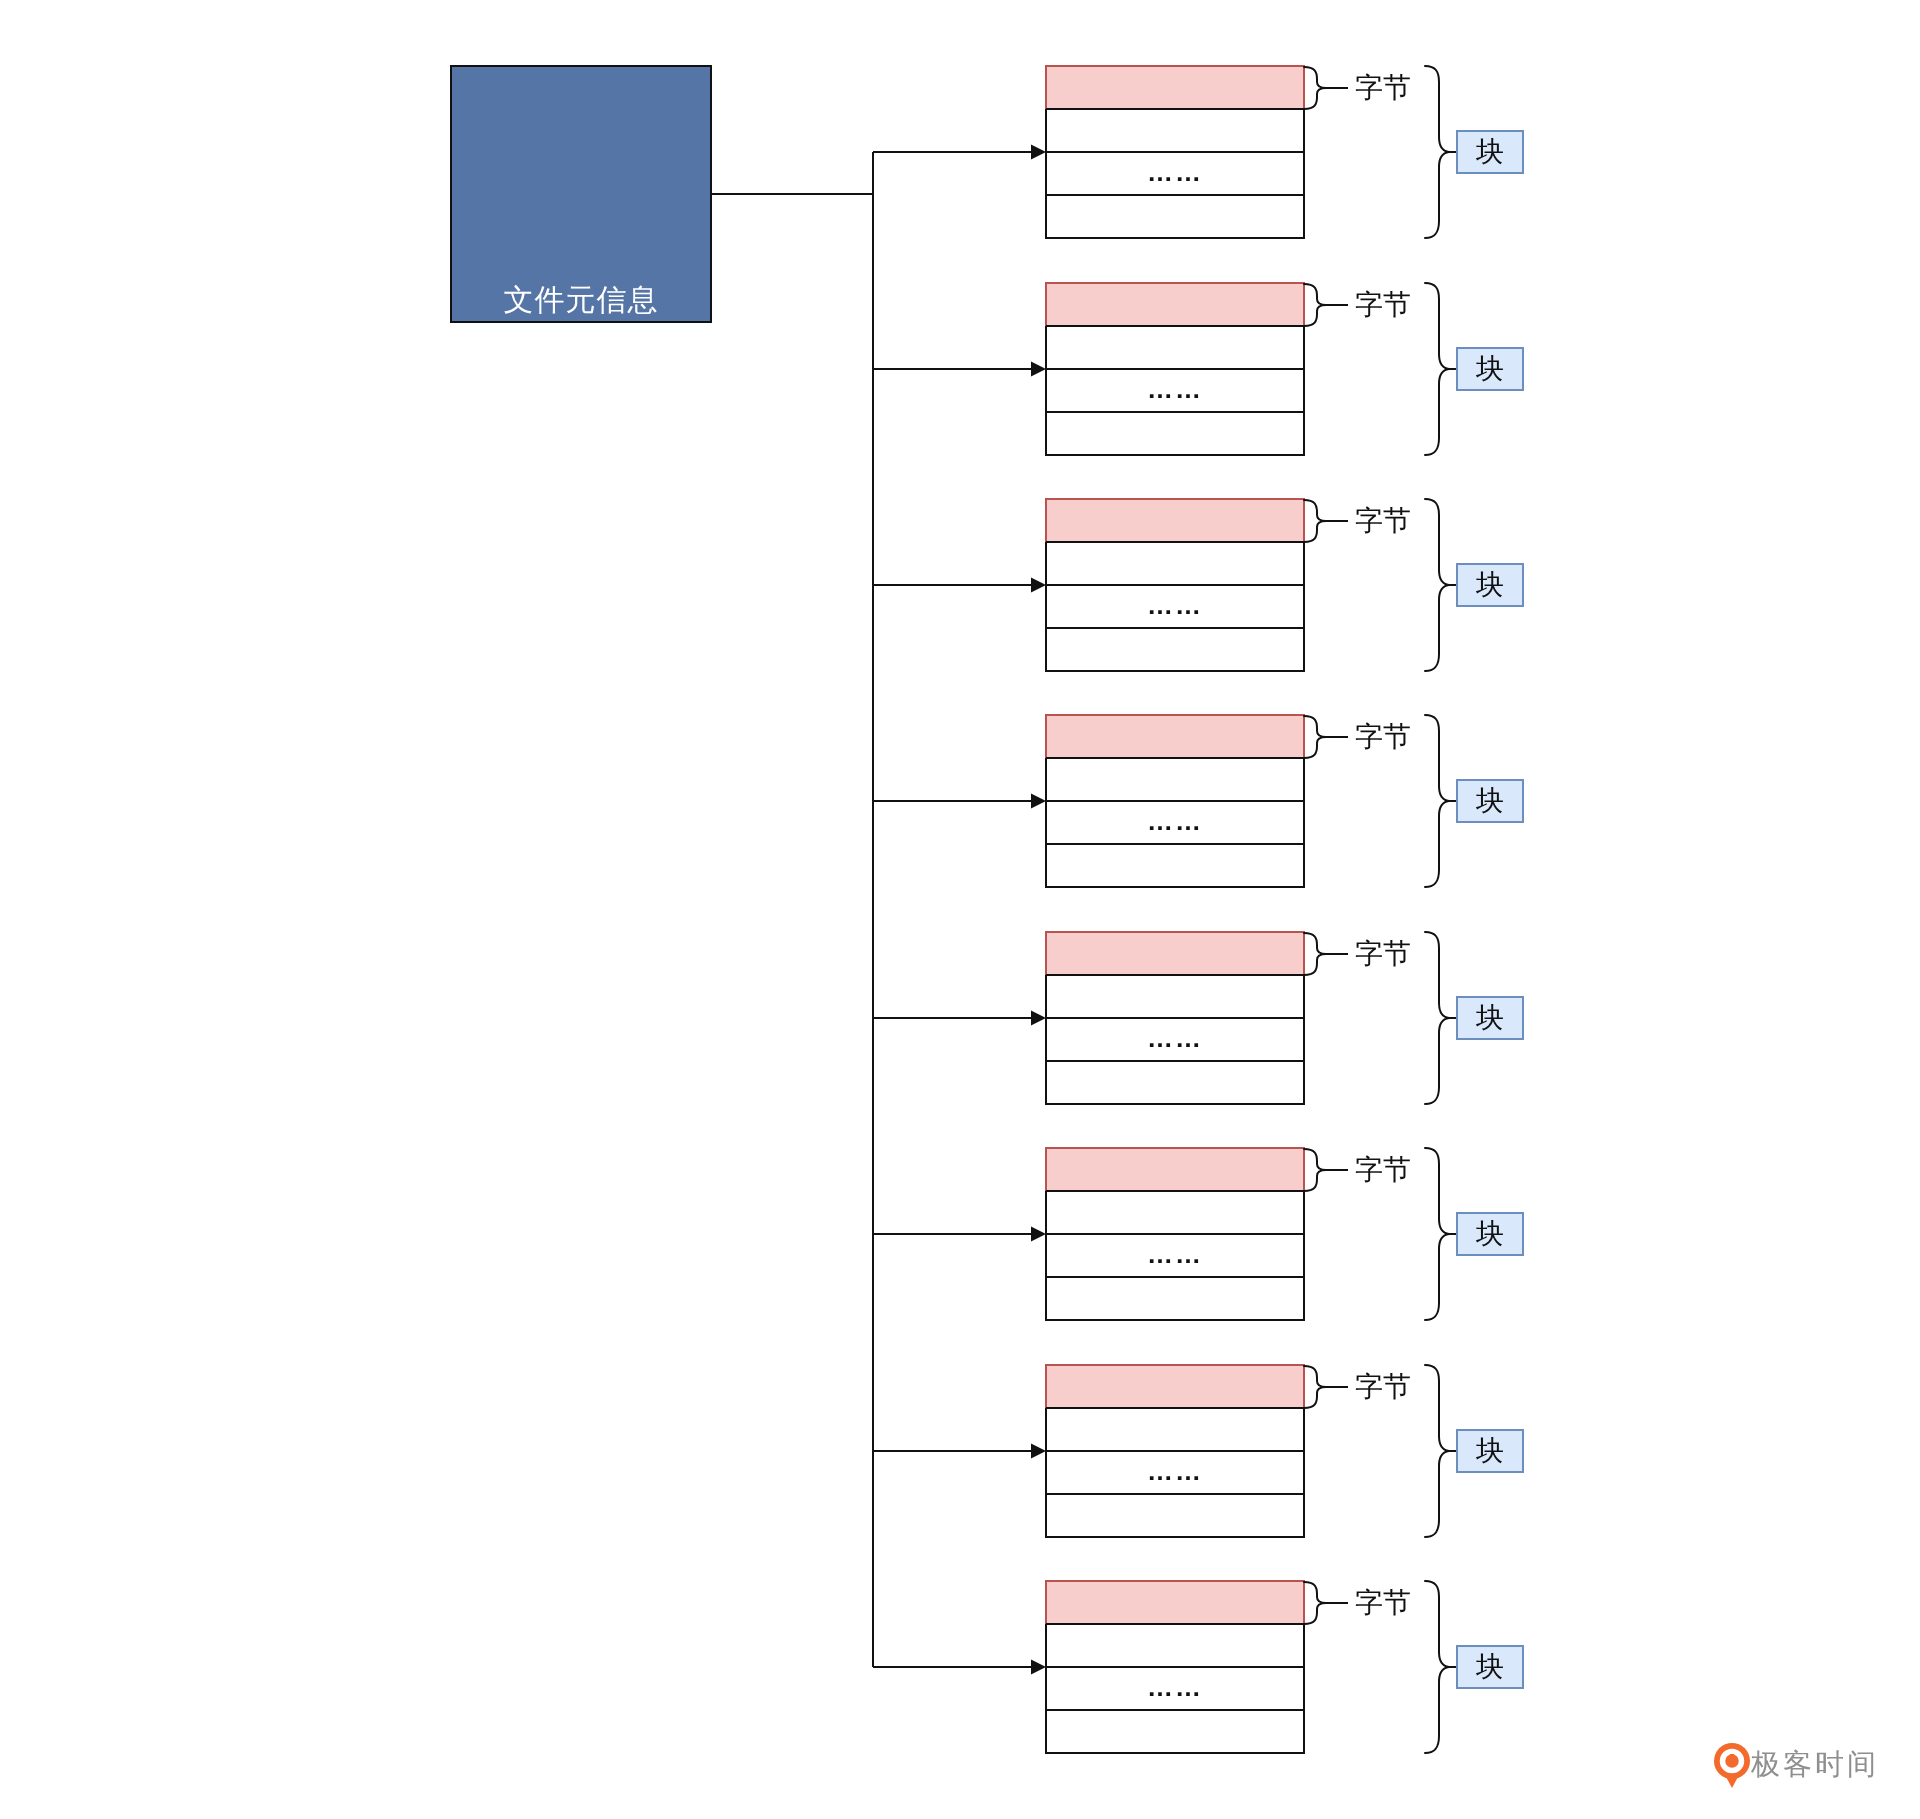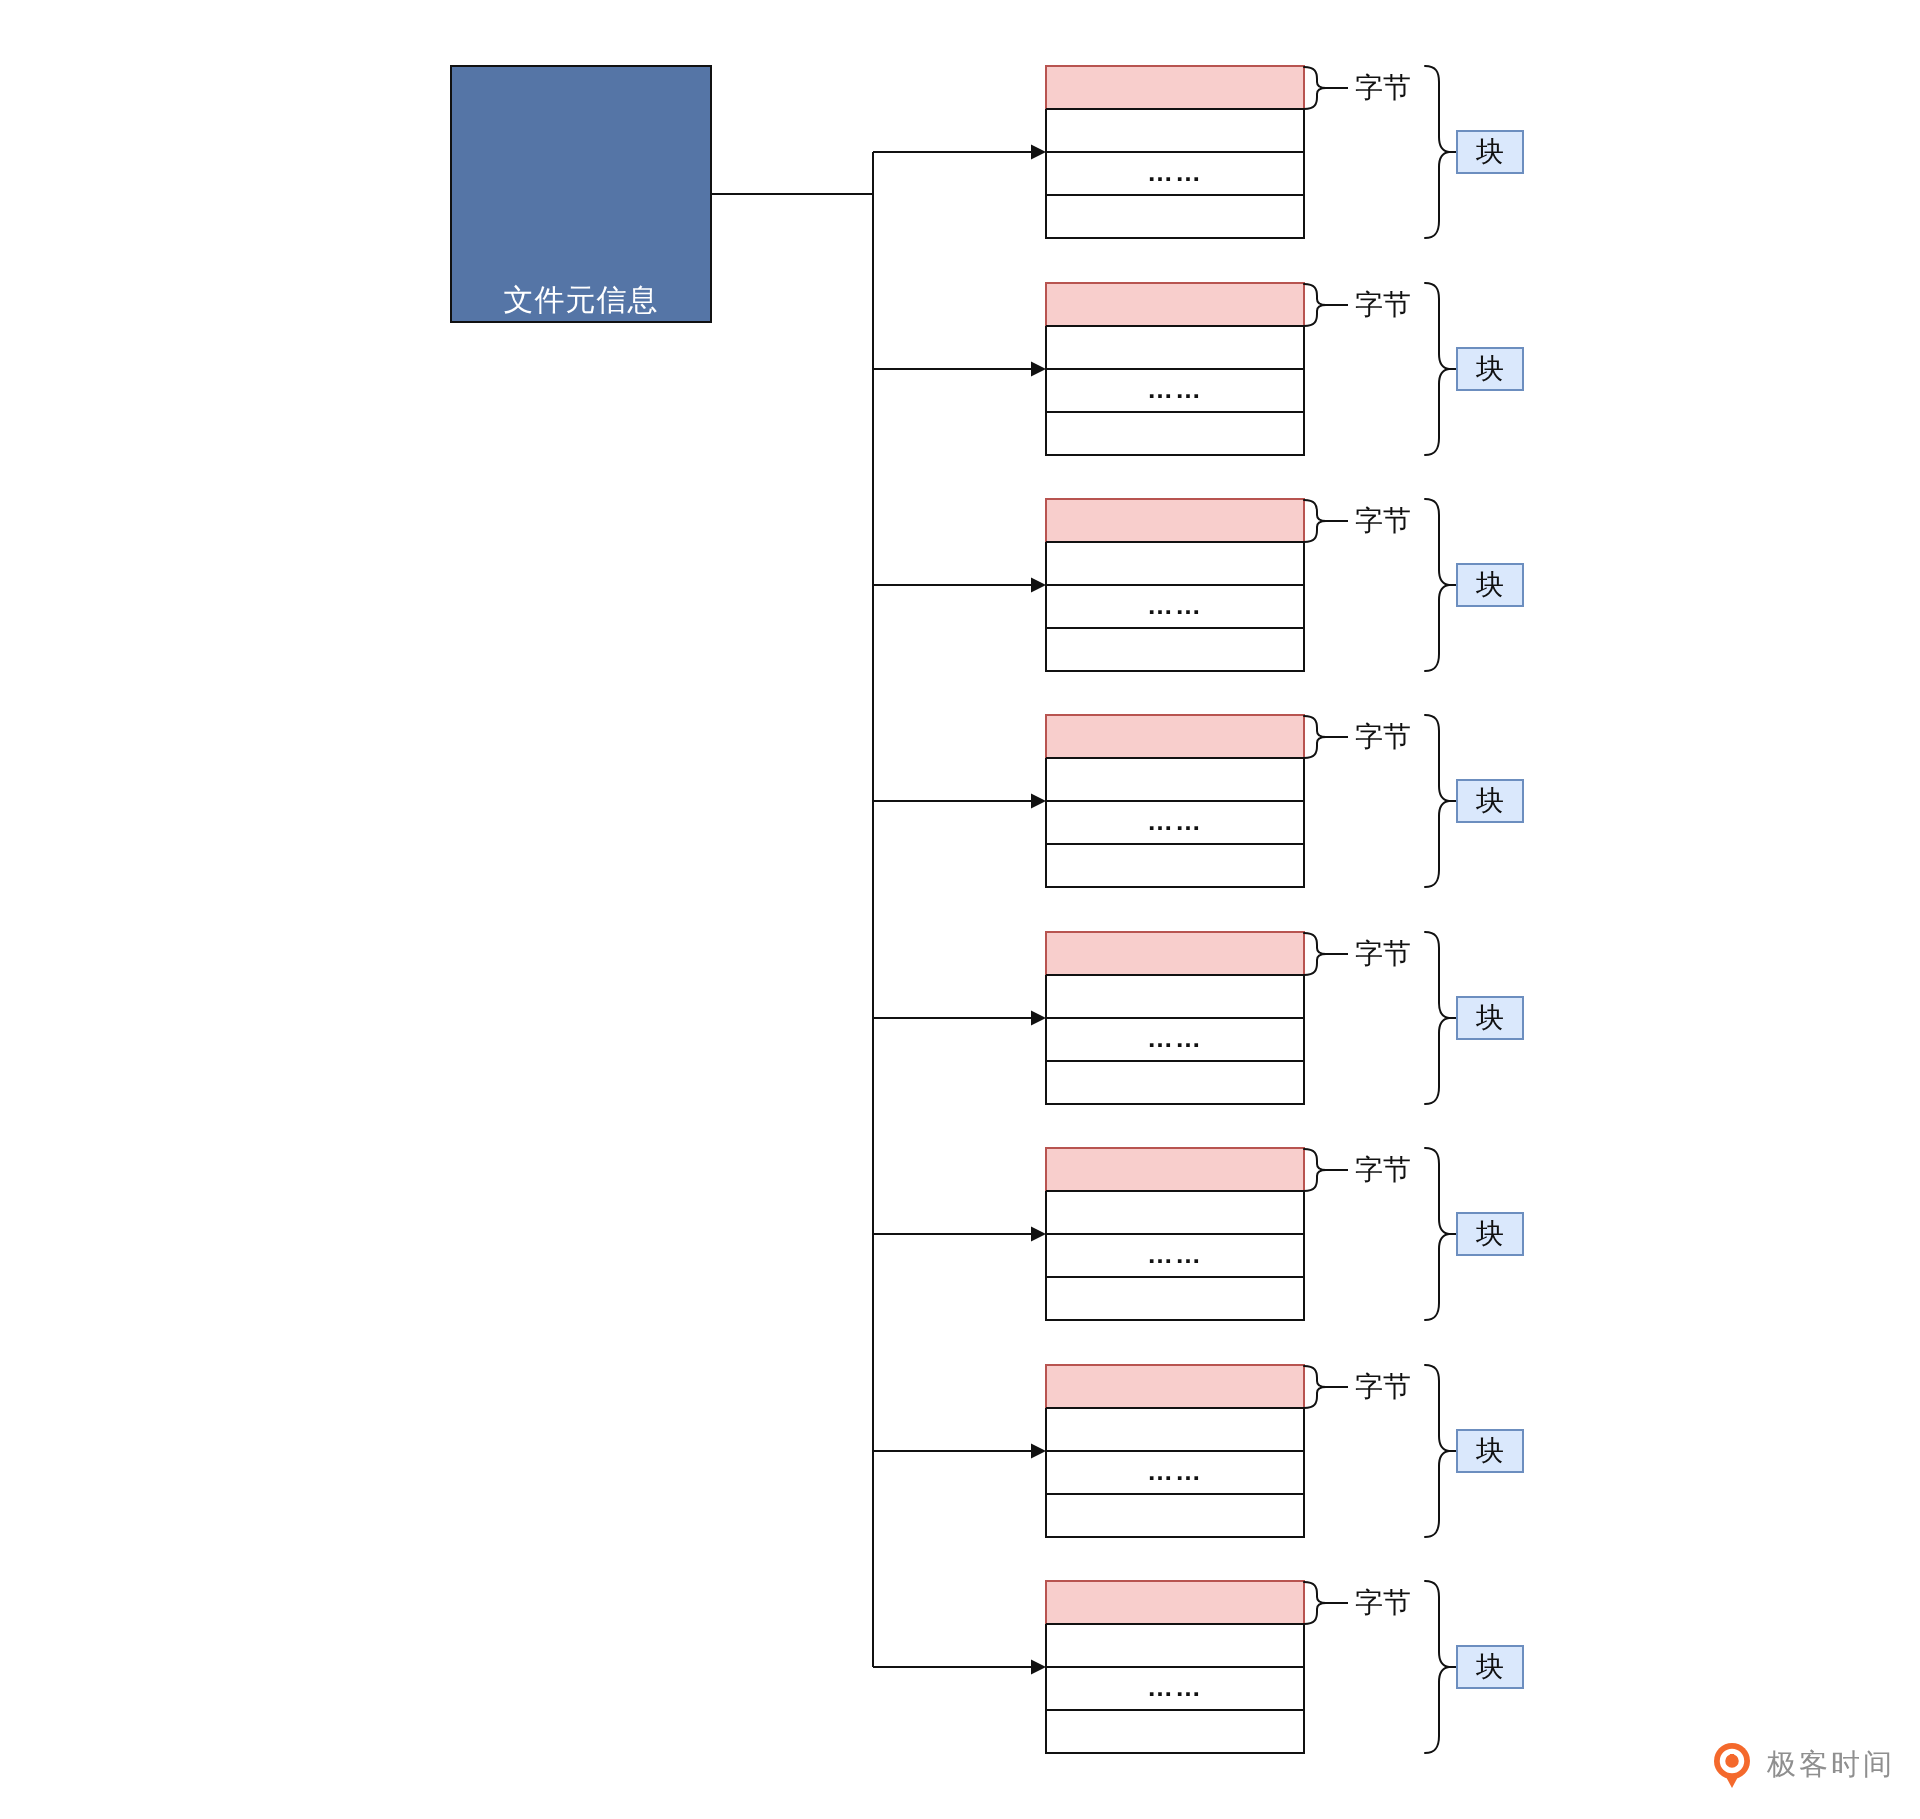--- a/index.html
+++ b/index.html
@@ -31,21 +31,21 @@
     display:flex; align-items:center; justify-content:center;
     font-size:28px; color:#111111;
   }
   .ellipsis {
     position:absolute; left:1px; top:86px; width:258px; height:43px;
     display:flex; align-items:center; justify-content:center;
     font-size:26px; color:#111111; letter-spacing:2px; font-weight:bold;
   }
   .brand {
     position:absolute; left:1713px; top:1740px; height:50px;
-    display:flex; align-items:center; gap:16px;
+    display:flex; align-items:center; gap:0;
   }
   .brand-text { font-size:29px; color:#8f8f8f; letter-spacing:3px; }
 </style>
 </head>
 <body>
 
 <div class="canvas">
 
   <svg width="0" height="0" style="position:absolute" aria-hidden="true">
     <defs>

